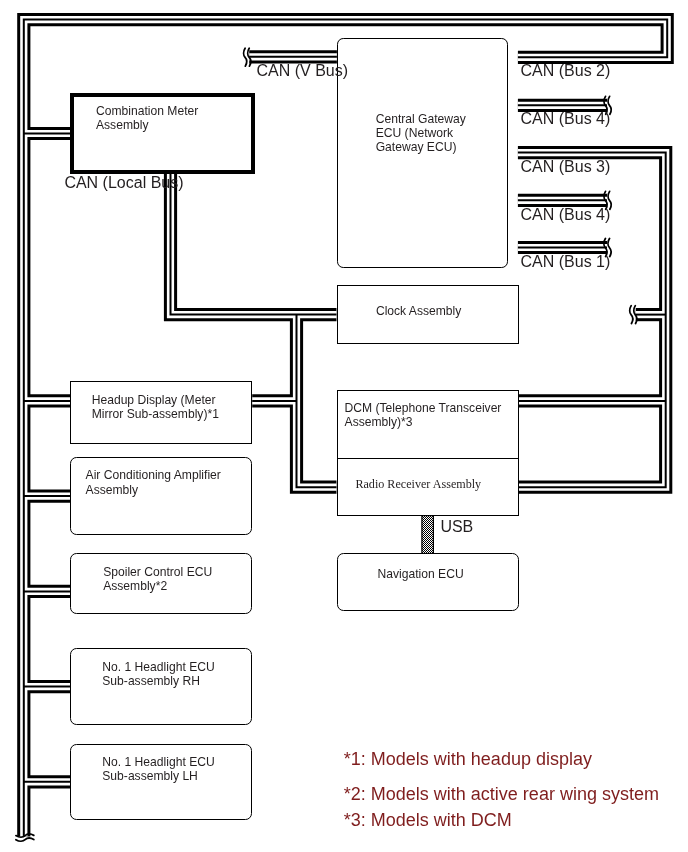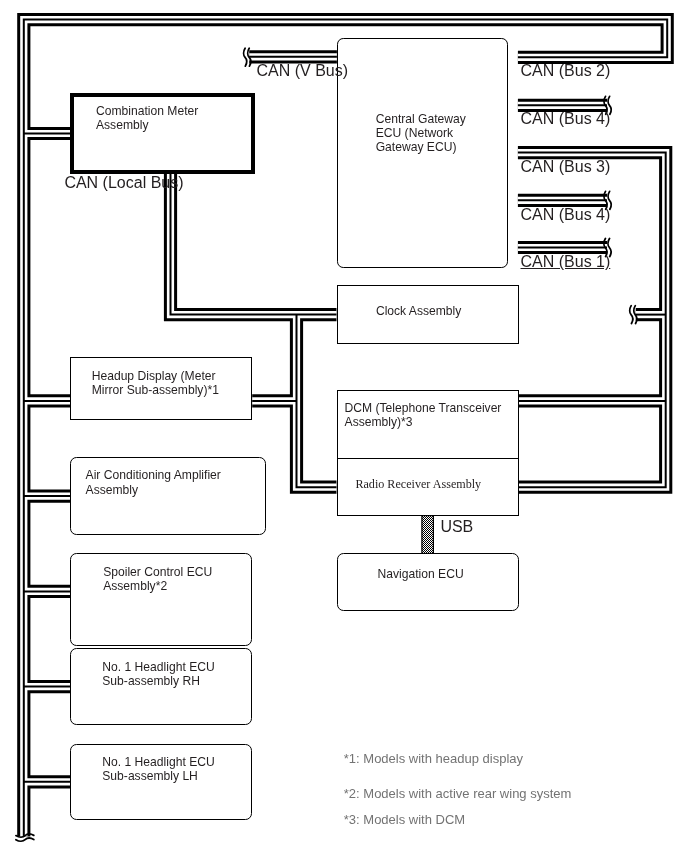--- a/index.html
+++ b/index.html
@@ -3,21 +3,21 @@
 <meta charset="utf-8">
 <title>CAN Communication System Diagram</title>
 <style>
   html,body{margin:0;padding:0;background:#ffffff;}
   #page{position:relative;width:688px;height:852px;background:#ffffff;overflow:hidden;
         font-family:"Liberation Sans",sans-serif;color:#231f20;}
   svg.layer{position:absolute;left:0;top:0;width:688px;height:852px;}
   .node{position:absolute;box-sizing:border-box;background:#ffffff;border:1.3px solid #000000;}
   .node.thick{border-width:4px;}
   .node .lbl{position:absolute;font-size:12.12px;line-height:14.3px;color:#231f20;white-space:pre;transform:translateZ(0);}
-  .note{position:absolute;font-size:13px;line-height:14.3px;color:#737373;white-space:nowrap;transform:translateZ(0);}
+  .note{position:absolute;font-size:18px;line-height:14.3px;color:#7f1d1d;white-space:nowrap;transform:translateZ(0);}
   .buslabel{position:absolute;font-size:16px;line-height:14.3px;color:#231f20;white-space:nowrap;transform:translateZ(0);}
 </style>
 </head>
 <body>
 
 <div id="page">
 
   <svg class="layer" id="wires" viewBox="0 0 688 852">
     <defs>
       <pattern id="usbhatch" width="2" height="2" patternUnits="userSpaceOnUse">
@@ -93,36 +93,36 @@
 Assembly</div>
       </div>
       <div class="node" style="left: 336.9px; top: 37.7px; width: 171px; height: 230.2px; border-radius: 6.3px;">
         <div class="lbl" style="left: 37.8px; top: 73px;">Central Gateway
 ECU (Network
 Gateway ECU)</div>
       </div>
       <div class="node" style="left: 336.5px; top: 285.3px; width: 182.3px; height: 58.6px;">
         <div class="lbl" style="left: 38.4px; top: 17.4px;">Clock Assembly</div>
       </div>
-      <div class="node" style="left: 70.3px; top: 357px; width: 181.9px; height: 63px; padding-left: 20px;">
+      <div class="node" style="left: 70.3px; top: 381px; width: 181.9px; height: 63px; padding-left: 20px;">
         <div class="lbl" style="left: 20.4px; top: 10.5px;">Headup Display (Meter
 Mirror Sub-assembly)*1</div>
       </div>
       <div class="node" style="left: 336.6px; top: 361.7px; width: 182.5px; height: 78.1px; margin-top: 28px;">
         <div class="lbl" style="left: 7px; top: 10.3px;">DCM (Telephone Transceiver
 Assembly)*3</div>
       </div>
-      <div class="node" style="left: 70.1px; top: 457.1px; width: 196px; height: 78px; border-radius: 6.5px;">
+      <div class="node" style="left: 70.1px; top: 457.1px; width: 182px; height: 78px; border-radius: 6.5px;">
         <div class="lbl" style="left: 14.5px; top: 10.4px;">Air Conditioning Amplifier
 Assembly</div>
       </div>
       <div class="node" style="left: 336.5px; top: 457.5px; width: 182.3px; height: 58.3px;">
         <div class="lbl" style="left: 17.9px; top: 18.9px; font-family: Liberation Serif, serif;">Radio Receiver Assembly</div>
       </div>
-      <div class="node" style="left: 70.2px; top: 553px; width: 182px; height: 93px; border-radius: 6.5px;">
+      <div class="node" style="left: 70.2px; top: 553px; width: 182px; height: 61px; border-radius: 6.5px;">
         <div class="lbl" style="left: 32px; top: 10.7px;">Spoiler Control ECU
 Assembly*2</div>
       </div>
       <div class="node" style="left: 336.8px; top: 552.6px; width: 182.3px; height: 58.5px; border-radius: 6.5px;">
         <div class="lbl" style="left: 39.7px; top: 13px;">Navigation ECU</div>
       </div>
       <div class="node" style="left: 70.3px; top: 648.3px; width: 182px; height: 76.6px; border-radius: 6.5px;">
         <div class="lbl" style="left: 31px; top: 10.5px;">No. 1 Headlight ECU
 Sub-assembly RH</div>
       </div>
@@ -130,21 +130,21 @@
         <div class="lbl" style="left: 31px; top: 10.2px;">No. 1 Headlight ECU
 Sub-assembly LH</div>
       </div>
     </div>
   <div id="buslabels">
       <div class="buslabel" style="left: 256.5px; top: 64.4px;">CAN (V Bus)</div>
       <div class="buslabel" style="left: 520.5px; top: 63.9px;">CAN (Bus 2)</div>
       <div class="buslabel" style="left: 520.5px; top: 111.9px;">CAN (Bus 4)</div>
       <div class="buslabel" style="left: 520.5px; top: 159.9px;">CAN (Bus 3)</div>
       <div class="buslabel" style="left: 520.5px; top: 207.6px;">CAN (Bus 4)</div>
-      <div class="buslabel" style="left: 520.5px; top: 255px; text-decoration: underline;">CAN (Bus 1)</div>
+      <div class="buslabel" style="left: 520.5px; top: 255px;">CAN (Bus 1)</div>
       <div class="buslabel" style="left: 64.4px; top: 175.9px;">CAN (Local Bus)</div>
       <div class="buslabel" style="left: 440.4px; top: 519.6px;">USB</div>
     </div>
   <div id="footnotes">
       <div class="note" style="left: 343.8px; top: 752.3px;">*1: Models with headup display</div>
       <div class="note" style="left: 343.8px; top: 787px;">*2: Models with active rear wing system</div>
       <div class="note" style="left: 343.8px; top: 813.3px;">*3: Models with DCM</div>
     </div>
 
 </div>

